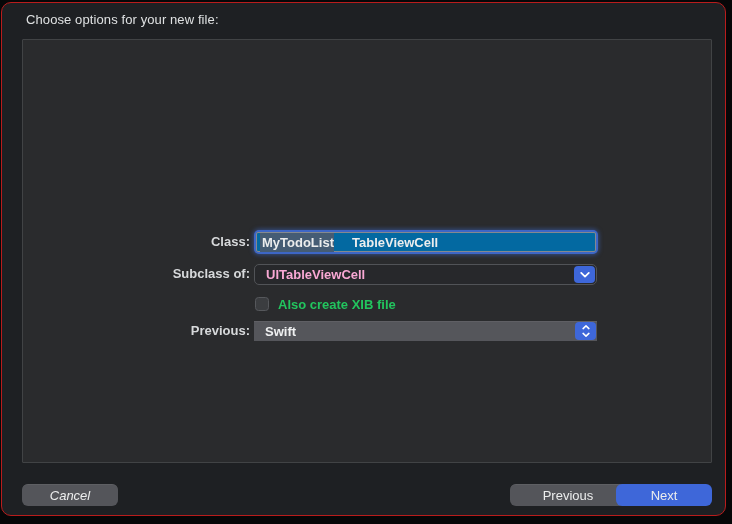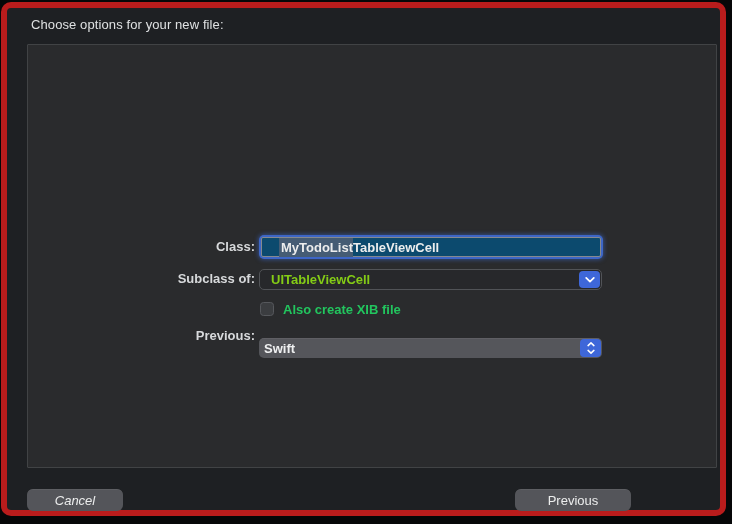--- a/index.html
+++ b/index.html
@@ -9,21 +9,21 @@
   .screen {
     position: relative;
     width: 732px; height: 524px;
     background: #060708;
   }
 
   .window {
     position: absolute;
     left: 1px; top: 2px; right: 6px; bottom: 8px;
     background: #1e2023;
-    border: 6px solid #b91c1c;
+    border: 1px solid #b91c1c;
     border-radius: 10px;
   }
 
   .window-title {
     position: absolute;
     left: 24px; top: 9px;
     font-size: 13px;
     color: #dfe1e2;
     letter-spacing: 0.1px;
   }
@@ -58,45 +58,46 @@
     position: absolute;
     left: 231px; top: 0;
     width: 344px; height: 24px;
     border-radius: 5px;
     background: #3d66c6;
     box-shadow: 0 0 4px 1px rgba(61,102,198,0.55);
   }
   .text-field {
     position: absolute;
     left: 2px; top: 2px; right: 2px; bottom: 2px;
-    background: #0c4a6e;
+    background: #0369a1;
     border: 1px solid #85898e;
     border-radius: 2px;
     display: flex;
     align-items: center;
-    padding-left: 17px;
+    padding-left: 3px;
     font-size: 13px;
     color: #eceded;
     white-space: pre;
+    gap: 18px;
   }
   .sel { background: #455c74; padding: 2px 0 2px 2px; }
 
   
   .combo-box {
     position: absolute;
     left: 231px; top: 0;
     width: 343px; height: 21px;
     background: #27282b;
     border: 1px solid #515357;
     border-radius: 5px;
     display: flex;
     align-items: center;
     padding-left: 11px;
     font-size: 13px;
-    color: #84cc16;
+    color: #f9a8d4;
   }
   .combo-btn {
     position: absolute;
     right: 1px; top: 1px;
     width: 21px; height: 17px;
     border-radius: 4px;
     background: #3e67d9;
     display: flex; align-items: center; justify-content: center;
   }
 
@@ -113,28 +114,28 @@
     position: absolute;
     left: 255px; top: 0;
     font-size: 13px;
     line-height: 17px;
     color: #22c55e;
   }
 
   
   .popup-btn {
     position: absolute;
-    left: 231px; top: 12px;
+    left: 231px; top: 0;
     width: 343px; height: 20px;
     background: #55565b;
-    border-radius: 5px;
+    border-radius: 0;
     box-shadow: inset 0 0.5px 0 rgba(255,255,255,0.12);
     display: flex;
     align-items: center;
-    padding-left: 5px;
+    padding-left: 11px;
     font-size: 13px;
     color: #eff0f1;
   }
   .popup-cap {
     position: absolute;
     right: 1px; top: 1px;
     width: 21px; height: 18px;
     border-radius: 4px;
     background: #3e67d9;
     display: flex; align-items: center; justify-content: center;
@@ -209,15 +210,16 @@
               </svg>
             </span>
           </span>
         </div>
       </div>
 
     </div>
 
     <button class="btn btn-gray btn-cancel">Cancel</button>
     <button class="btn btn-gray btn-previous">Previous</button>
+    <button class="btn btn-blue btn-next">Next</button>
 
   </div>
 </div>
 
 </body></html>

